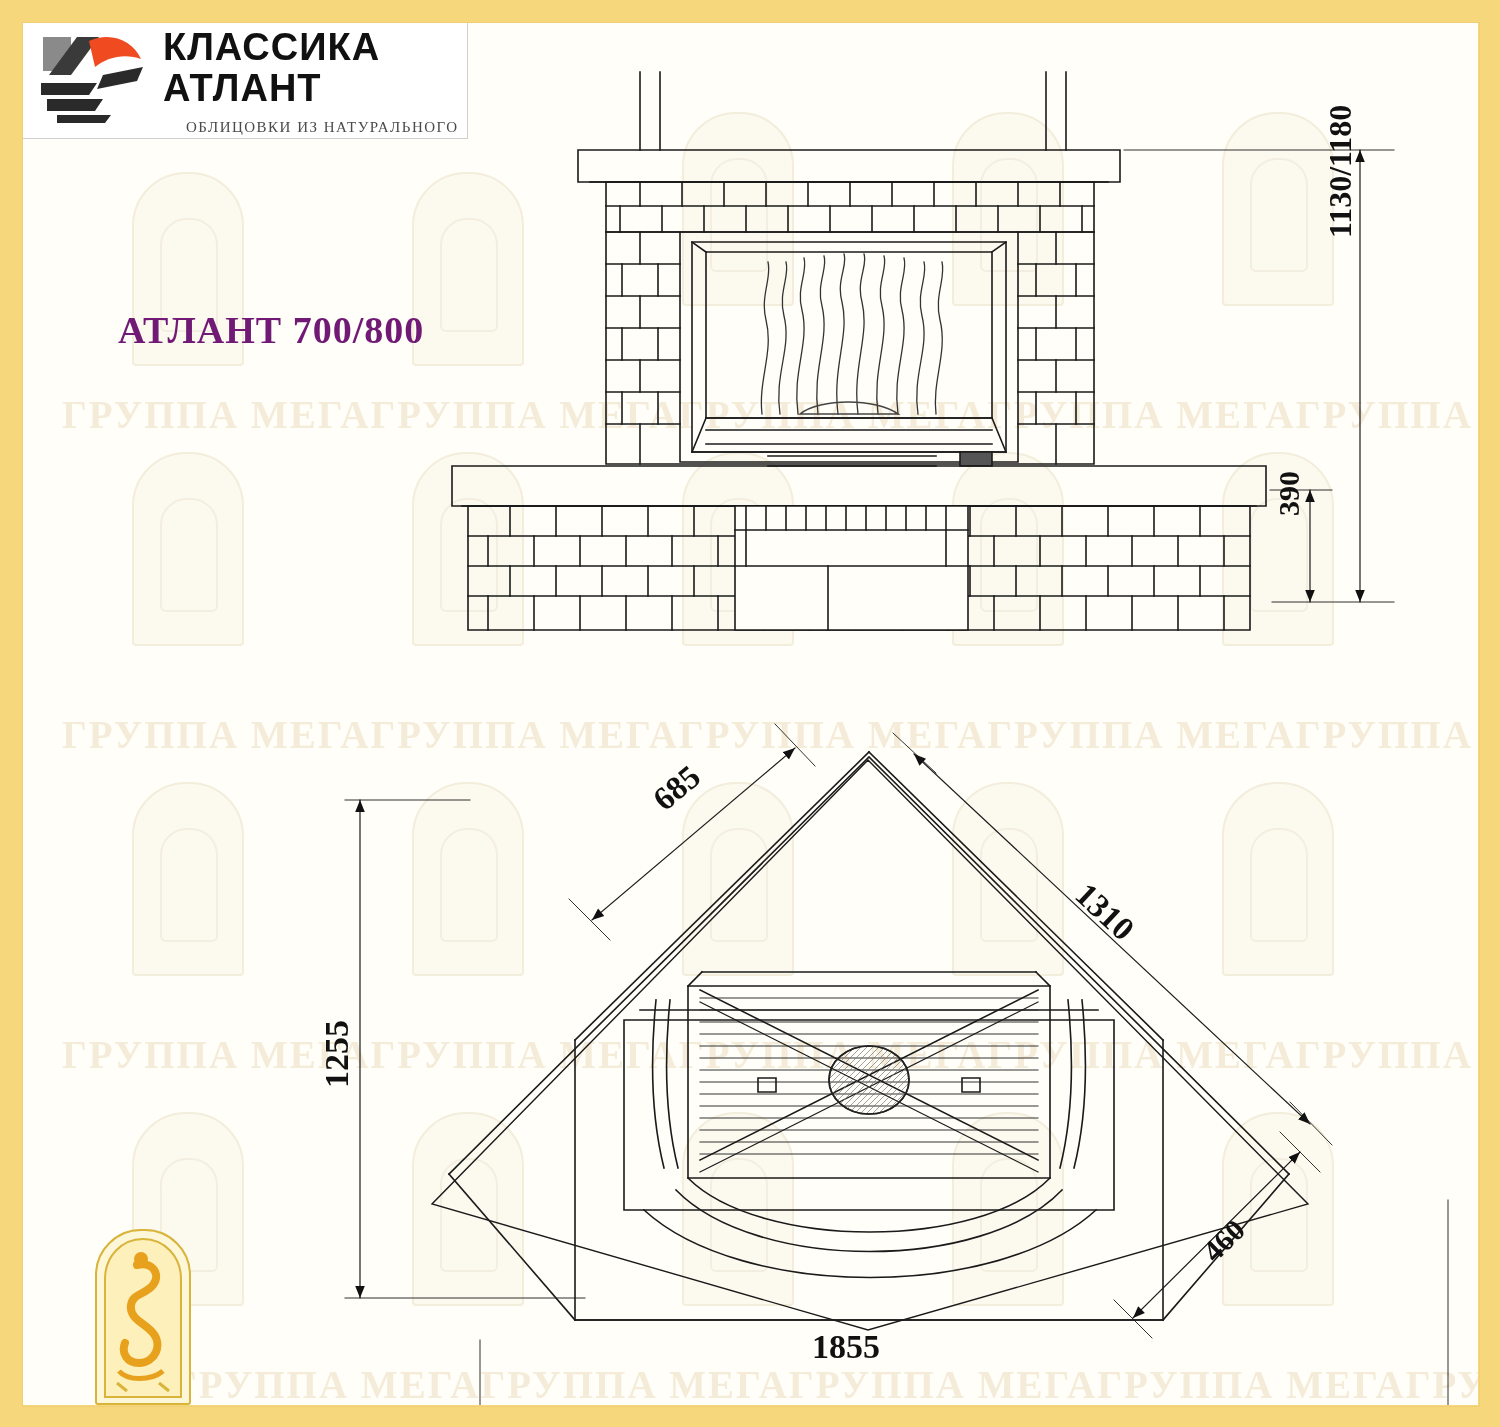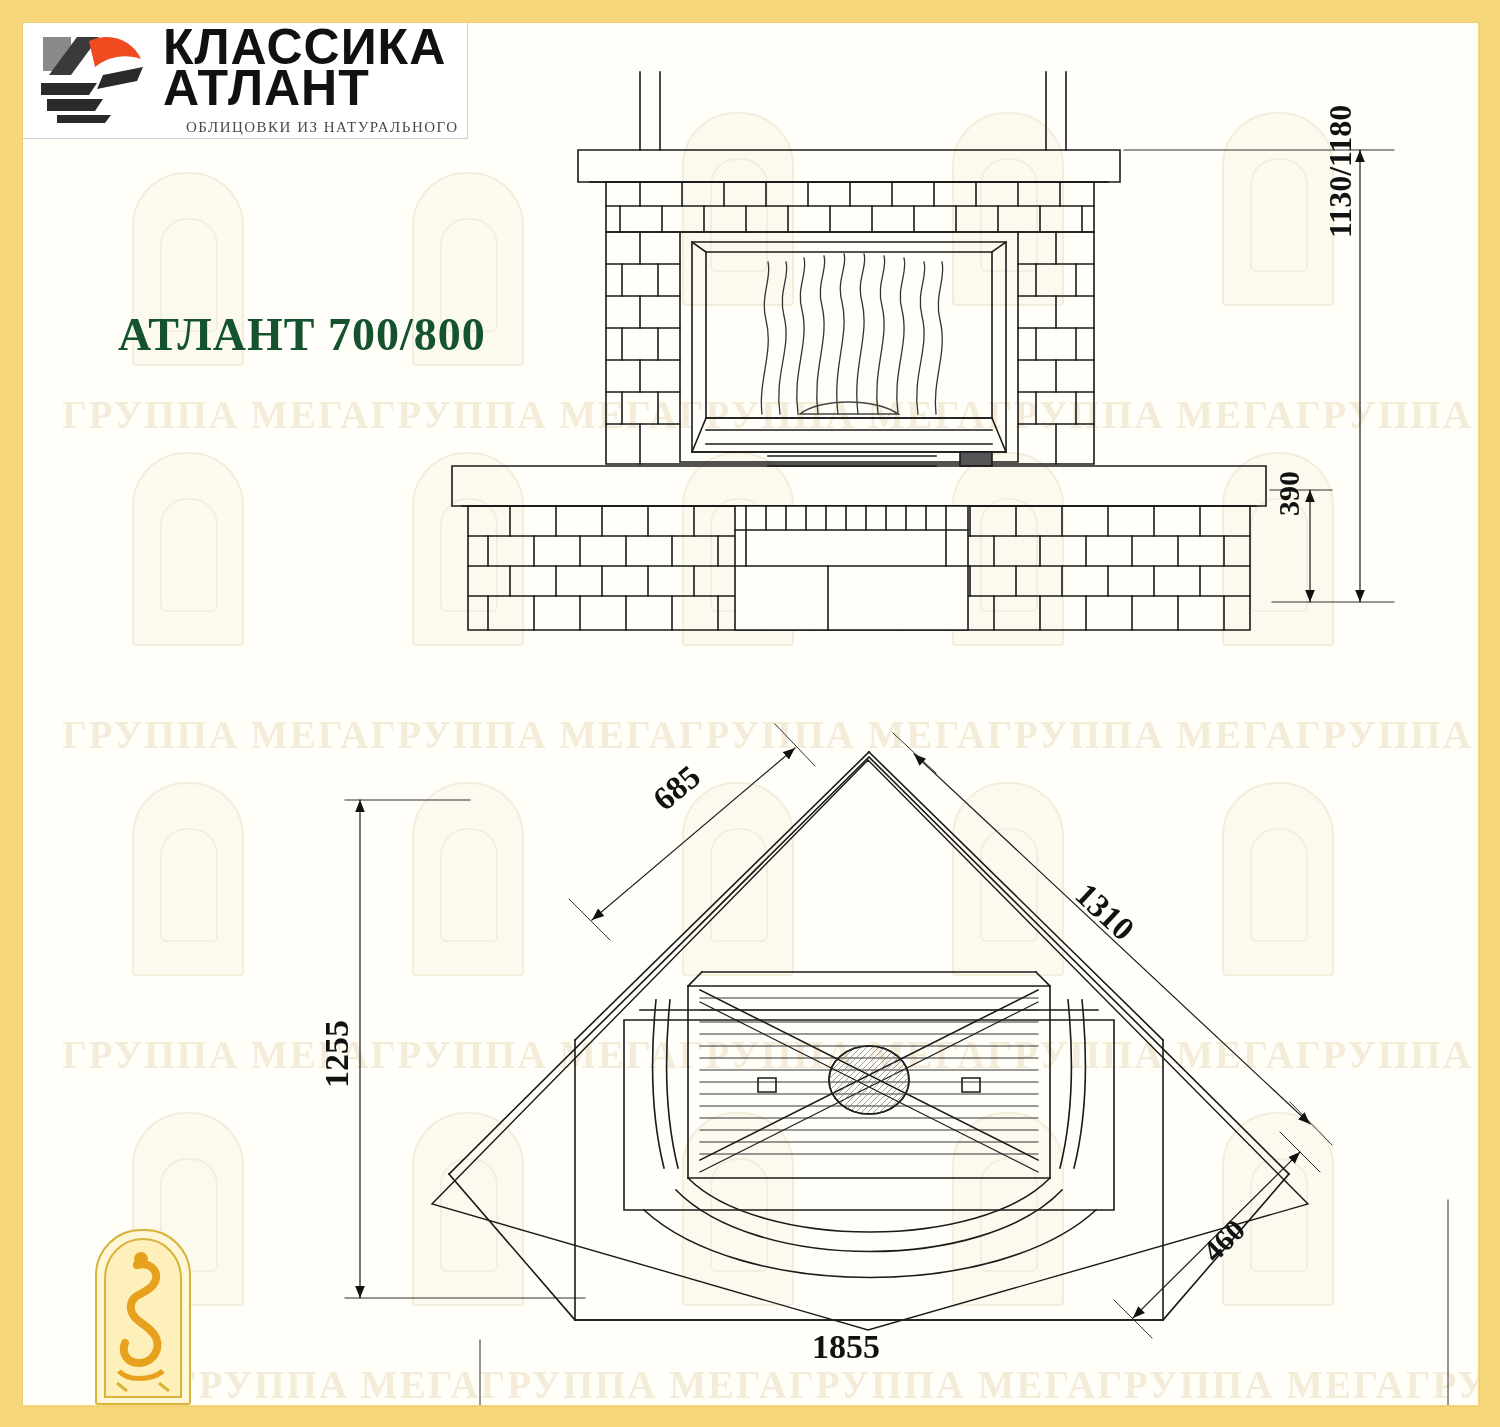--- a/index.html
+++ b/index.html
@@ -76,42 +76,42 @@
   .logo-mark {
     position: absolute;
     left: 14px; top: 20px;
     width: 120px; height: 92px;
   }
   .logo-title {
     position: absolute;
     left: 140px; top: 16px;
     font-family: "Liberation Sans", sans-serif;
     font-weight: 700;
-    font-size: 50px;
+    font-size: 38px;
     line-height: 41px;
     color: #111111;
     letter-spacing: 1px;
   }
   .logo-sub {
     position: absolute;
     left: 163px; top: 108px;
     font-family: Liberation Serif, serif;
     font-size: 15px;
     color: #4a4a4a;
     letter-spacing: 1.5px;
   }
 
   
   .model-title {
     position: absolute;
     left: 118px; top: 308px;
     font-family: "Liberation Serif", serif;
     font-weight: 700;
-    font-size: 46px;
-    color: #14532d;
+    font-size: 38px;
+    color: #701a75;
     letter-spacing: 1px;
     white-space: nowrap;
   }
 
   
   svg.drawing {
     position: absolute;
     left: 0; top: 0;
     width: 1500px; height: 1427px;
   }

